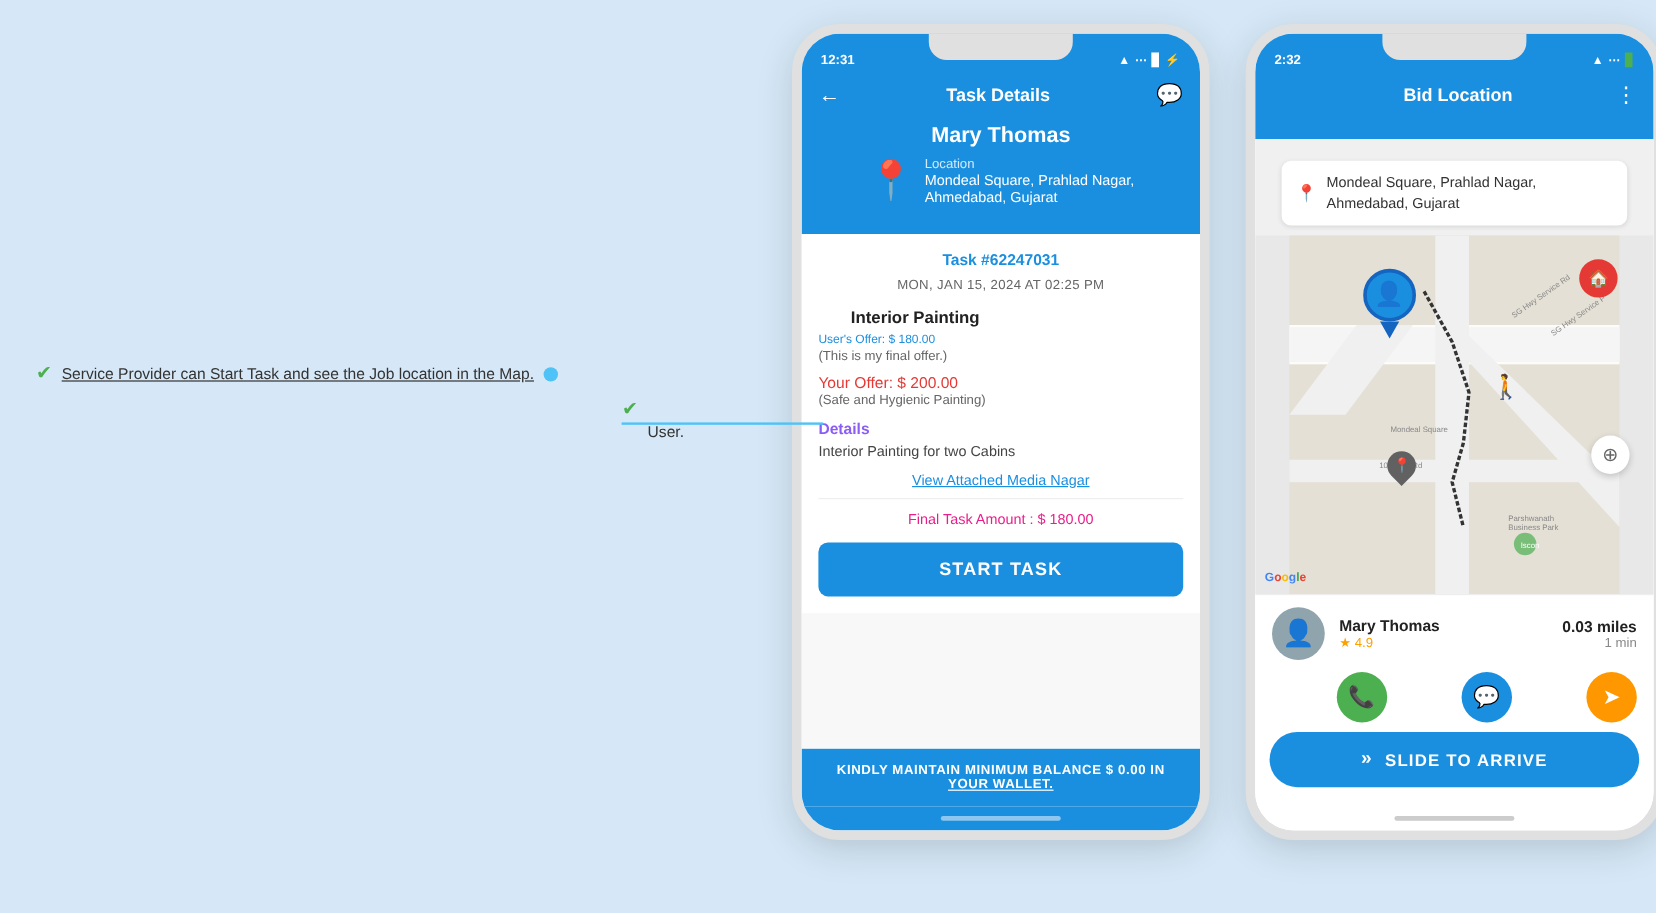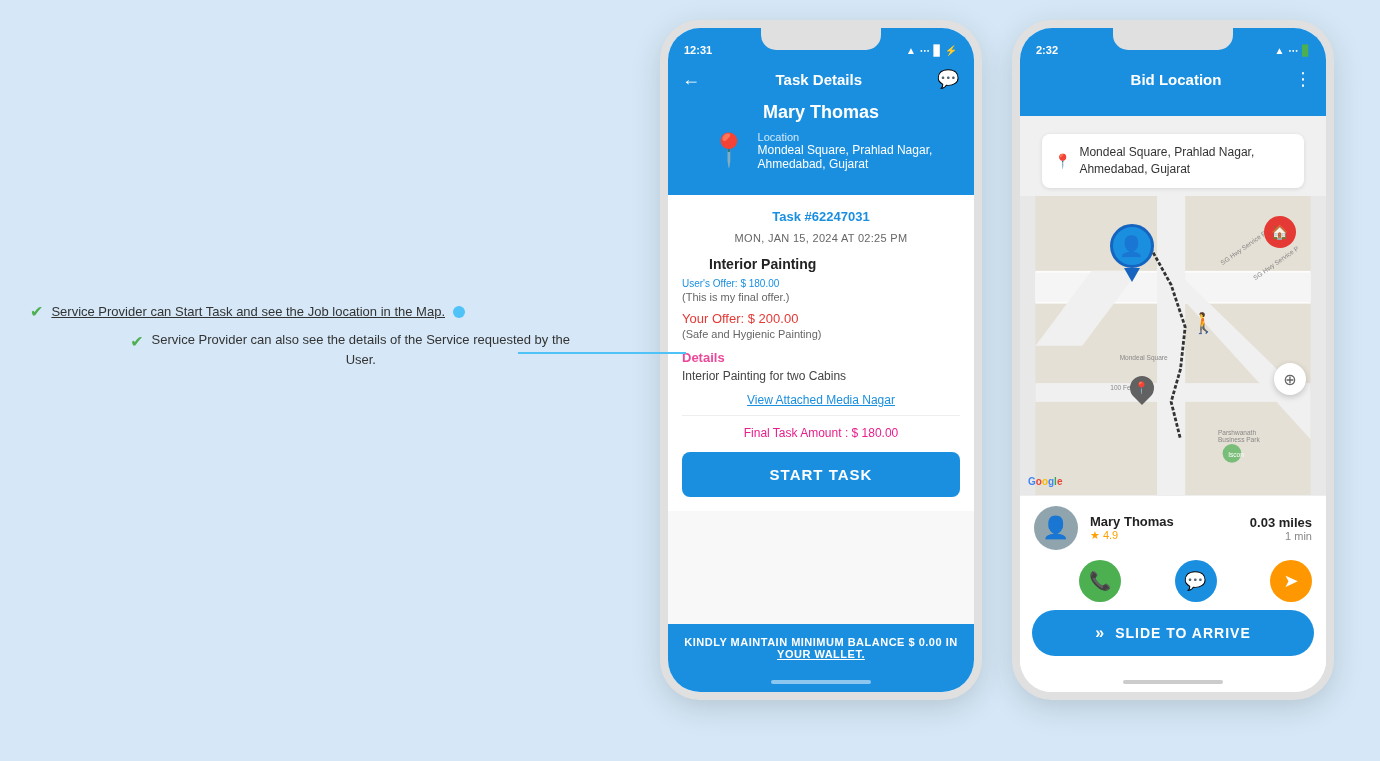--- a/index.html
+++ b/index.html
@@ -44,21 +44,21 @@
     
     .phones-container {
       position: absolute;
       left: 660px;
       top: 20px;
       display: flex;
       gap: 30px;
     }
 
     .phone-frame {
-      width: 322px;
+      width: 348px;
       height: 680px;
       background: white;
       border-radius: 40px;
       box-shadow: 0 8px 30px rgba(0,0,0,0.15);
       overflow: hidden;
       border: 8px solid #e0e0e0;
       position: relative;
       display: flex;
       flex-direction: column;
     }
@@ -201,21 +201,21 @@
       margin-bottom: 8px;
     }
     .offer-yours {
       color: #e53935;
       font-size: 13px;
       margin-bottom: 2px;
     }
     .details-heading {
       font-size: 13px;
       font-weight: 700;
-      color: #ec4899;
+      color: #8b5cf6;
       margin: 10px 0 4px;
     }
     .details-text {
       font-size: 12px;
       color: #444;
       margin-bottom: 10px;
     }
     .media-link {
       color: #1a8fe0;
       font-size: 12px;
@@ -497,21 +497,21 @@
 <div class="annotation-area">
   <div class="annotation-line" style="margin-bottom:6px;">
     <span class="check-icon">✔</span>
     <span style="text-decoration:underline;color:#333;font-size:13px;">Service Provider can Start Task and see the Job location in the Map.</span>
     <span class="dot-connector"></span>
   </div>
   <div class="annotation-line" style="flex-direction:column;align-items:flex-end;">
     <div style="display:flex;align-items:flex-start;gap:8px;">
       <span class="check-icon">✔</span>
       <span style="color:#333;font-size:13px;text-align:center;">
-        <span>Service Provider can also see the details of the Service requested by the</span><br>
+        <br>
         <span>User.</span>
       </span>
     </div>
   </div>
 </div>
 
 <div style="position:absolute;top:352px;left:518px;width:168px;height:2px;background:#4fc3f7;z-index:5;"></div>
 
 <div class="phones-container">
 

